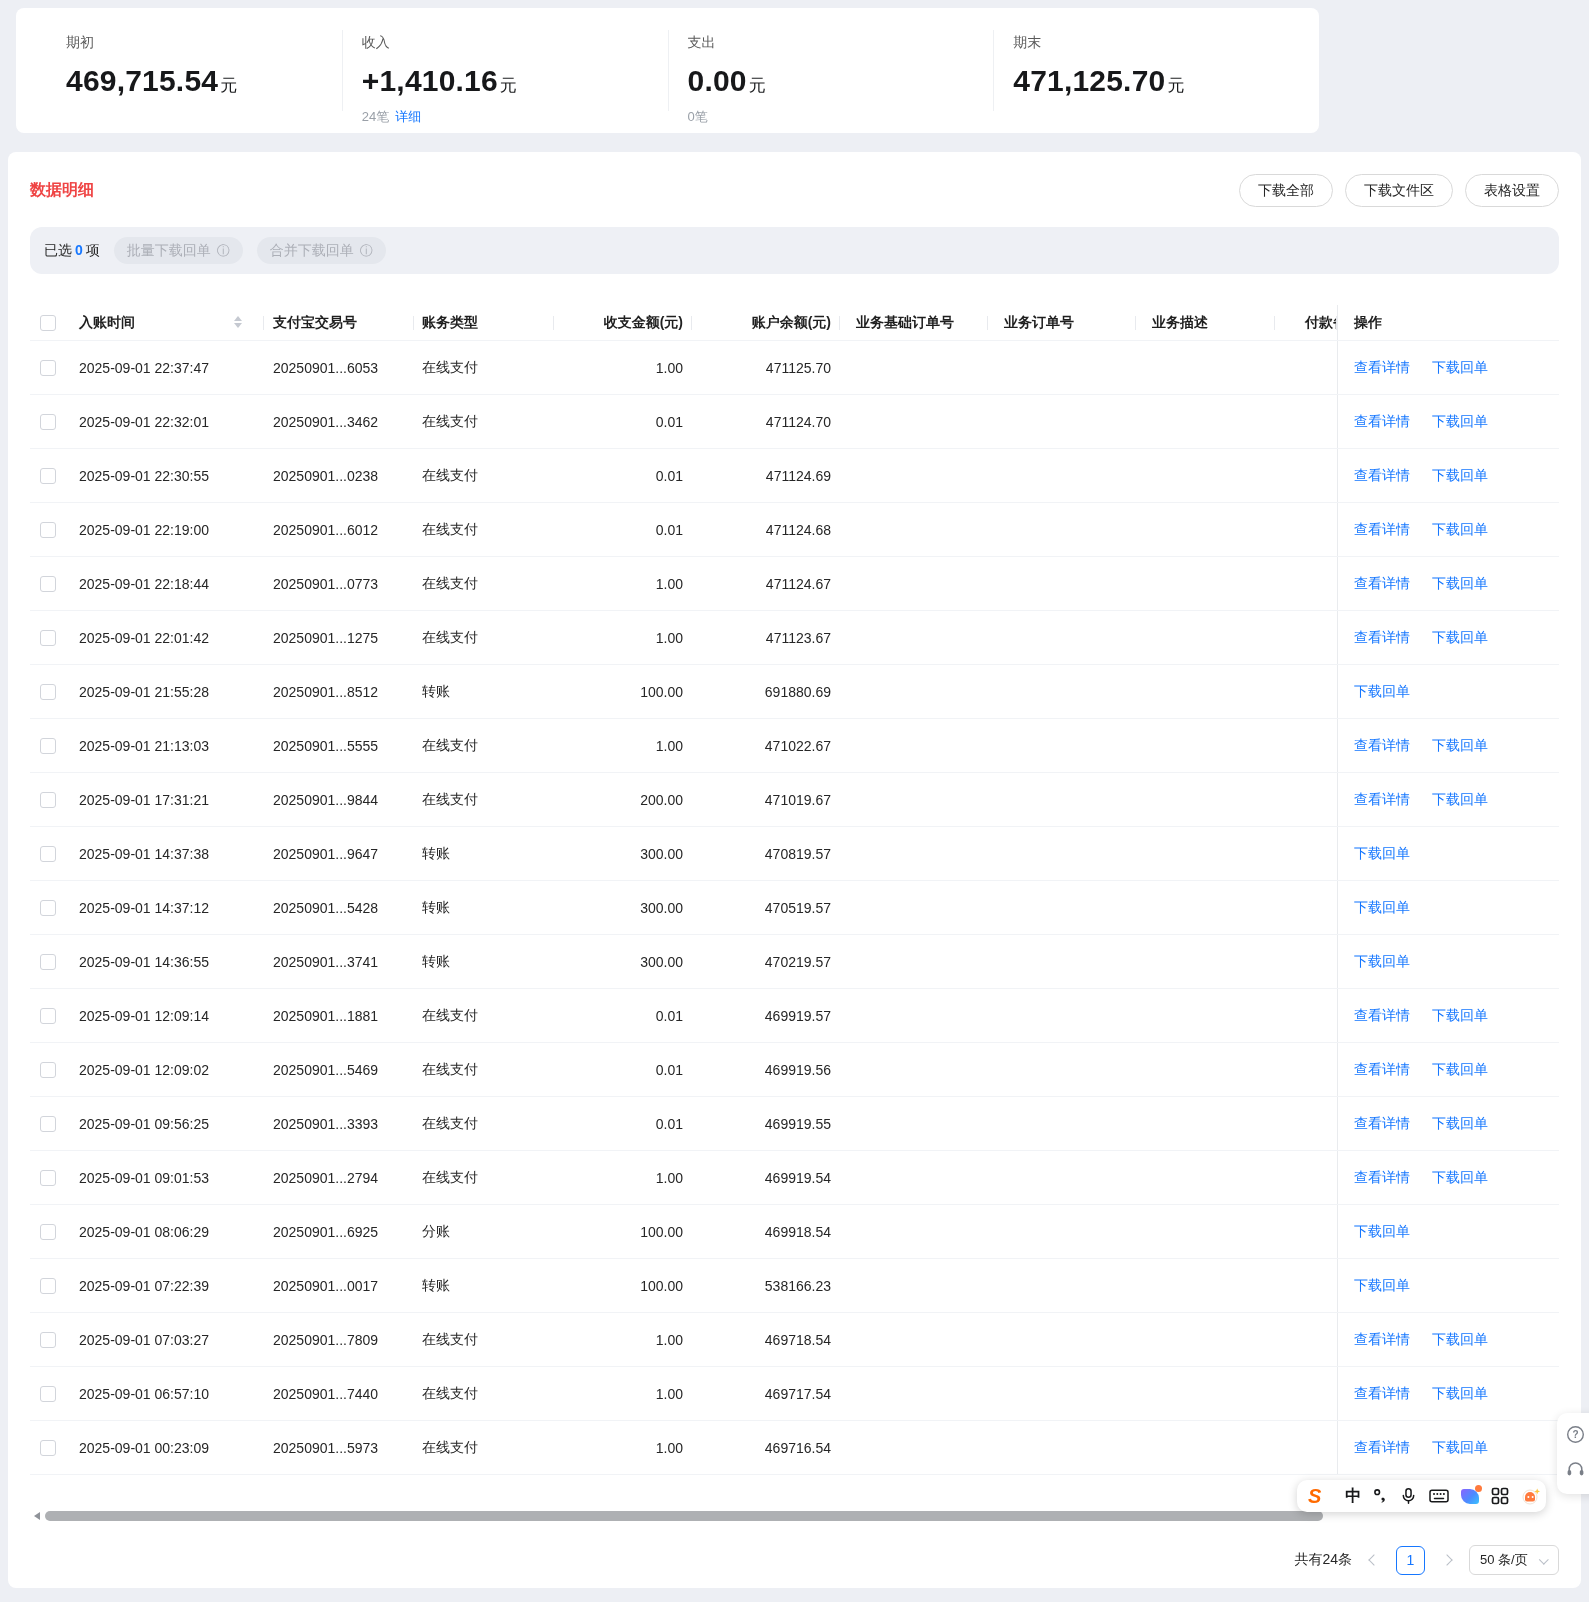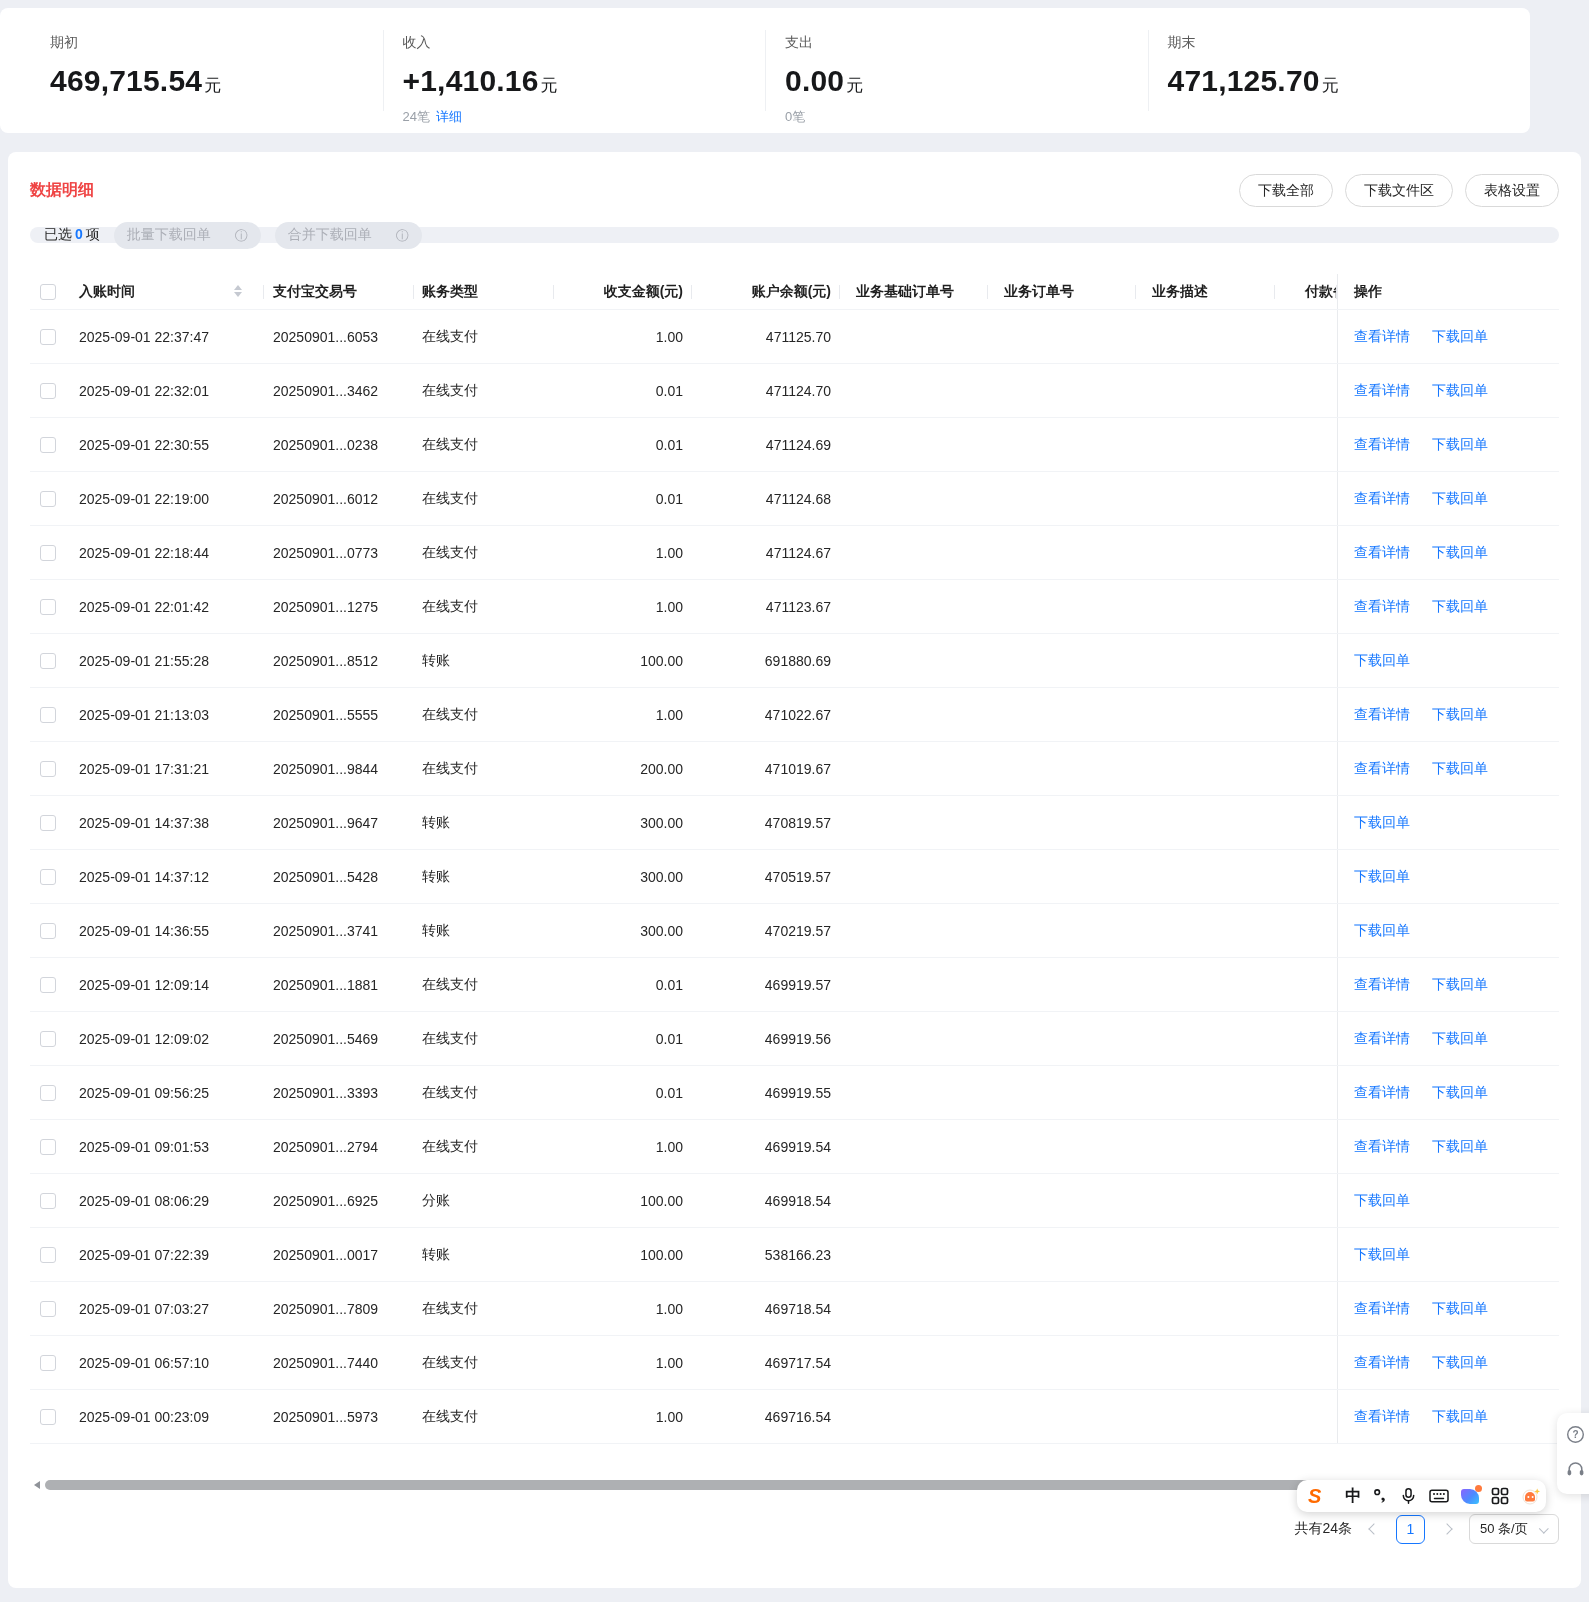--- a/index.html
+++ b/index.html
@@ -5,21 +5,21 @@
   * { margin:0; padding:0; box-sizing:border-box; }
   html,body { width:1589px; height:1602px; }
   body {
     font-family:"Liberation Sans","DejaVu Sans",sans-serif;
     background:#edeff4; color:#262626; overflow:hidden; position:relative;
   }
   .page { position:relative; width:1589px; height:1602px; overflow:hidden; }
 
   
   .summary-panel {
-    position:absolute; left:0; top:8px; width:1530px; height:125px;
+    position:absolute; left:16px; top:8px; width:1303px; height:125px;
     background:#fff; border-radius:8px;
     display:grid; grid-template-columns:repeat(4,1fr);
   }
   .sum-card { padding:26px 0 0 20px; position:relative; }
   .sum-card:first-child { padding-left:50px; }
   .sum-card + .sum-card::before {
     content:""; position:absolute; left:0; top:22px; bottom:22px;
     width:1px; background:#eef0f3;
   }
   .sum-label { font-size:14px; color:#595959; }
@@ -37,28 +37,28 @@
   .panel-title { font-size:16px; font-weight:700; color:#ef4444; }
   .head-btns { display:flex; gap:12px; }
   .pill-btn {
     height:33px; padding:0 18px; border:1px solid #d9d9d9; border-radius:17px;
     background:#fff; font-size:14px; color:#262626; display:flex; align-items:center;
     cursor:pointer; white-space:nowrap;
   }
 
   
   .sel-bar {
-    margin-top:20px; height:16px; background:#eef0f5; border-radius:12px;
+    margin-top:20px; height:47px; background:#eef0f5; border-radius:12px;
     display:flex; align-items:center; padding:0 14px; gap:14px; font-size:14px;
   }
   .sel-text { color:#262626; }
   .sel-count { color:#1677ff; font-weight:700; padding:0 3px; }
   .sel-pill {
     height:27px; padding:0 13px; border-radius:14px; background:#e4e7ed;
-    color:#acafb7; font-size:14px; display:flex; align-items:center; gap:24px; cursor:not-allowed;
+    color:#acafb7; font-size:14px; display:flex; align-items:center; gap:6px; cursor:not-allowed;
   }
   .info-i { font-size:13px; line-height:1; color:#acafb7; font-style:normal; }
 
   
   .table { margin-top:31px; position:relative; }
   .thead { display:flex; height:36px; border-bottom:1px solid #f1f3f6; font-weight:700; font-size:14px; color:#1f1f1f; }
   .trow  { display:flex; height:54px; border-bottom:1px solid #f1f3f6; font-size:14px; color:#262626; }
   .cell  { display:flex; align-items:center; padding-left:8px; overflow:hidden; white-space:nowrap; }
   .thead .cell { position:relative; }
   .thead .cell:not(.c-cb):not(.c-act)::after {

